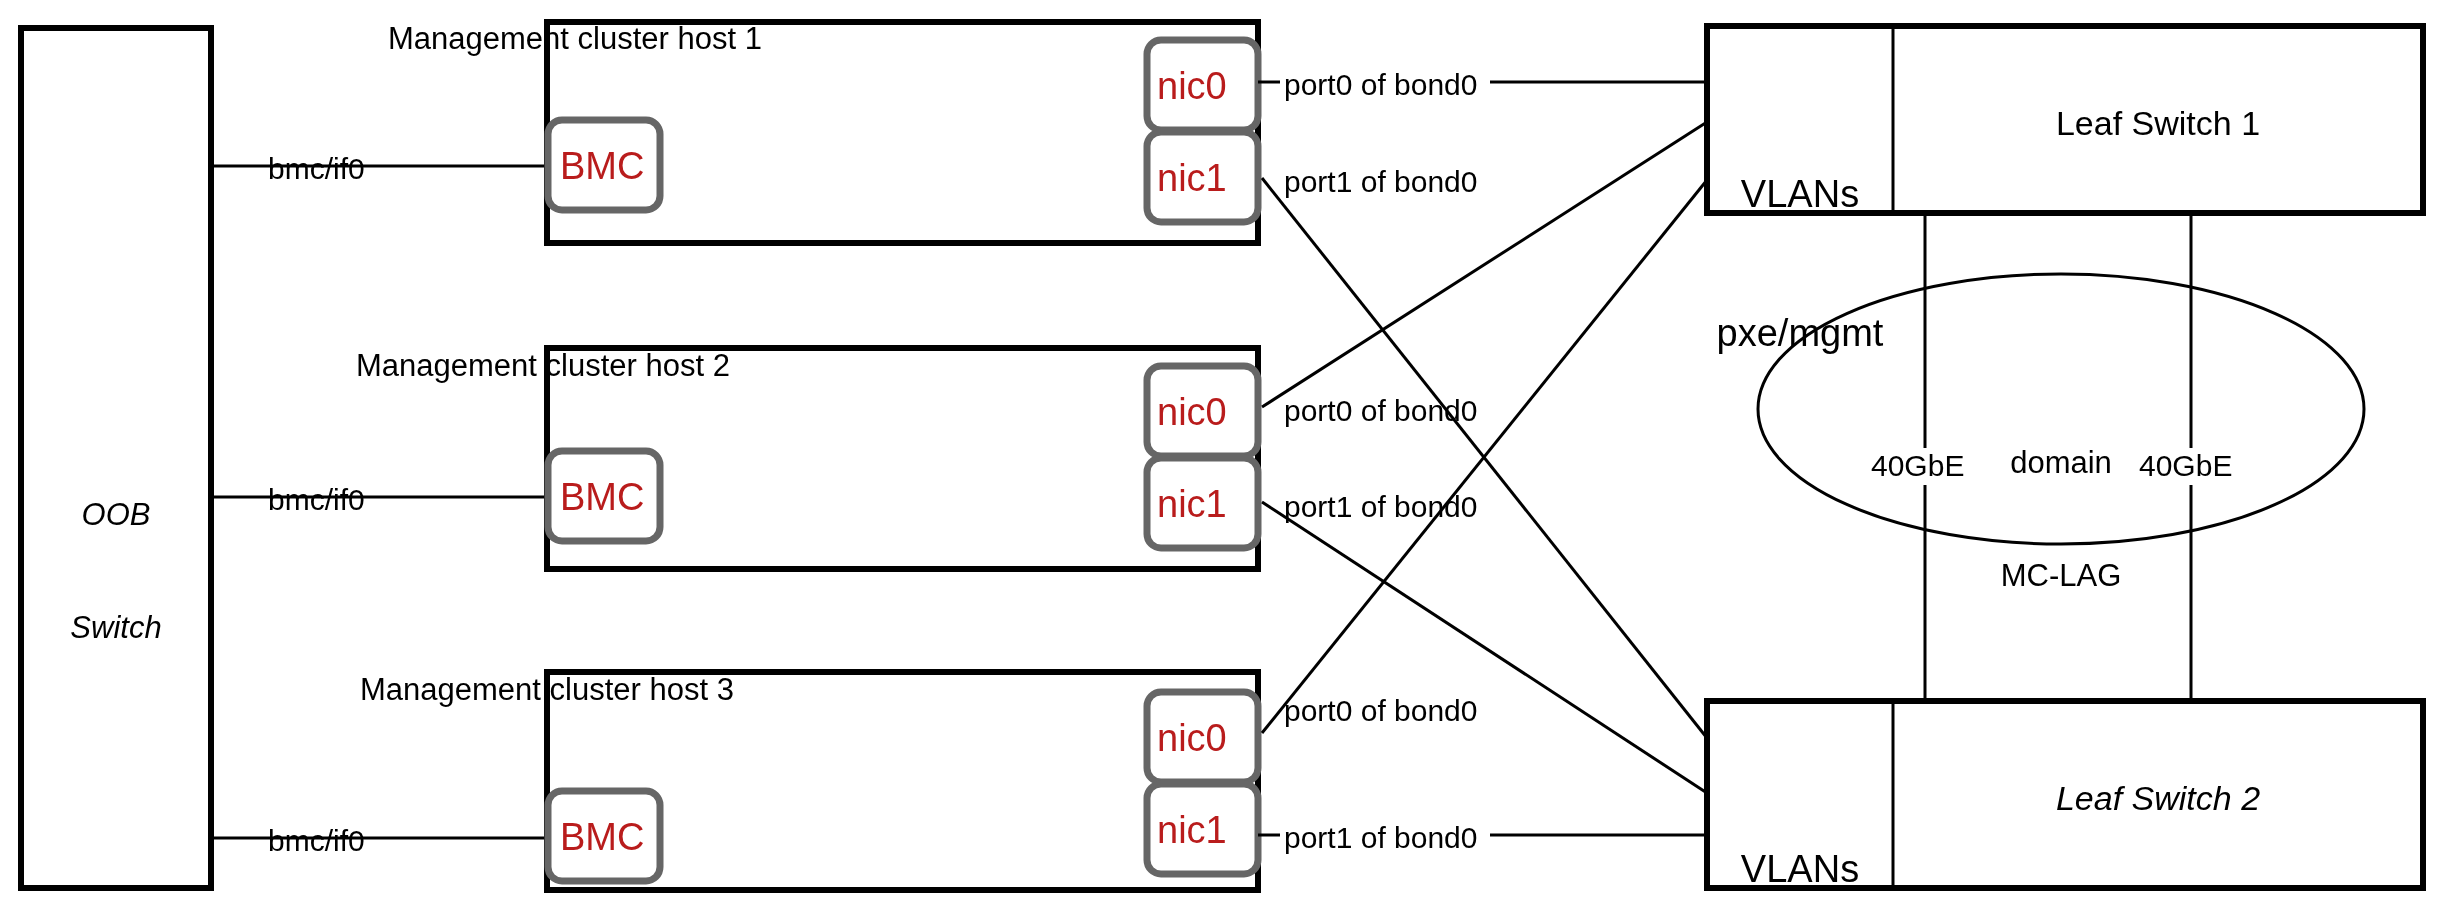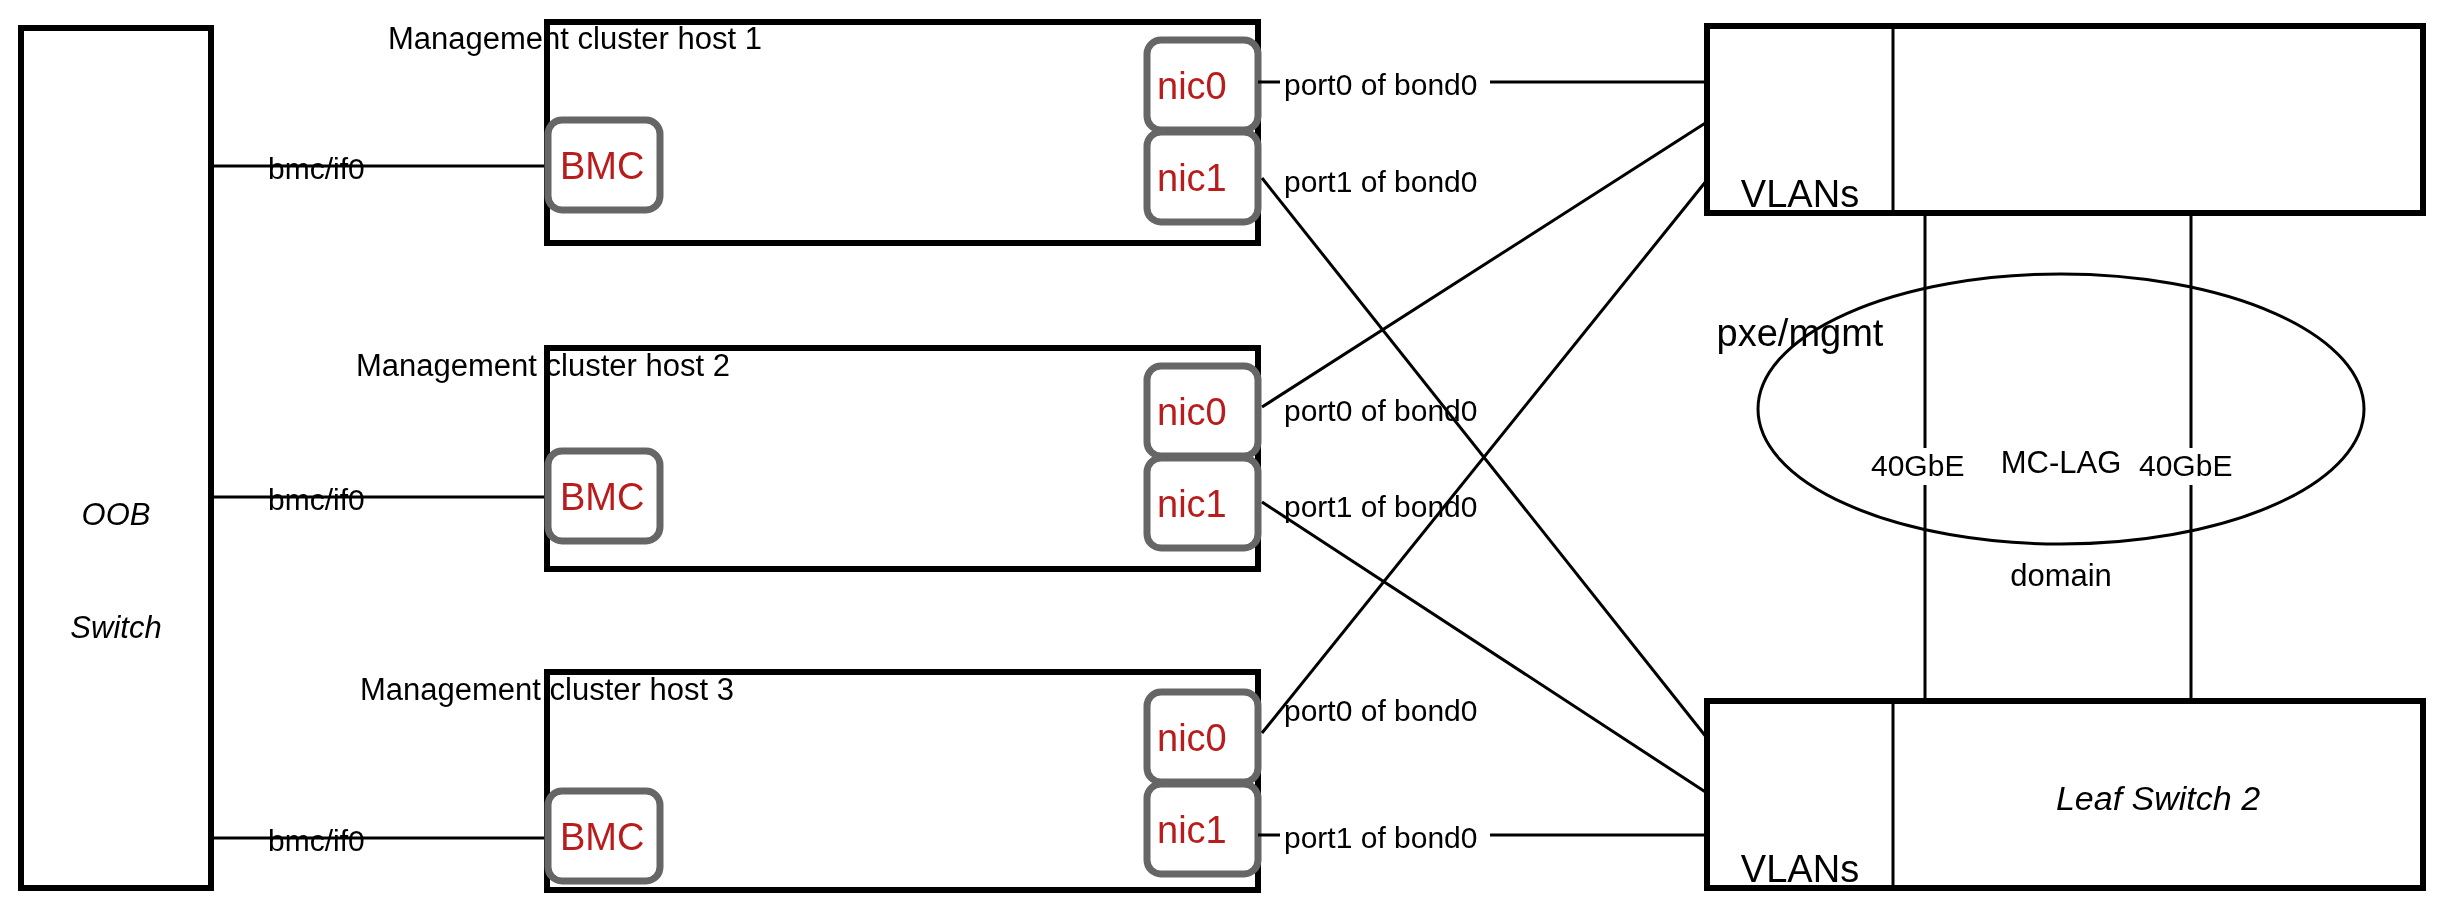--- a/index.html
+++ b/index.html
@@ -144,27 +144,28 @@
   <div class="txt t-edge" style="left:268px; top:823px;">bmc/if0</div>
   <div class="txt t-sub" style="left:1157px; top:715px;">nic0</div>
   <div class="txt t-sub" style="left:1157px; top:807px;">nic1</div>
   <div class="txt t-edge" style="left:1284px; top:693px;">port0 of bond0</div>
   <div class="txt t-edge" style="left:1284px; top:820px;">port1 of bond0</div>
 
   <div class="txt t-vlan" style="left:1707px; top:78px; width:186px;">
     <div>VLANs</div>
     <div>pxe/mgmt</div>
   </div>
+  <div class="txt t-switch" style="left:1893px; top:103px; width:530px; text-align:center;">Leaf Switch 1</div>
 
   <div class="txt t-vlan" style="left:1707px; top:753px; width:186px;">
     <div>VLANs</div>
     
   </div>
   <div class="txt t-switch" style="left:1893px; top:778px; width:530px; text-align:center;font-style:italic;">Leaf Switch 2</div>
 
   <div class="txt t-mclag" style="left:1941px; top:368px; width:240px;">
+    <div>domain</div>
     <div>MC-LAG</div>
-    <div>domain</div>
   </div>
   <div class="txt t-speed" style="left:1867px; top:448px; background:#ffffff; padding:0 4px;">40GbE</div>
   <div class="txt t-speed" style="left:2135px; top:448px; background:#ffffff; padding:0 4px;">40GbE</div>
 
 </div>
 
 </body></html>

